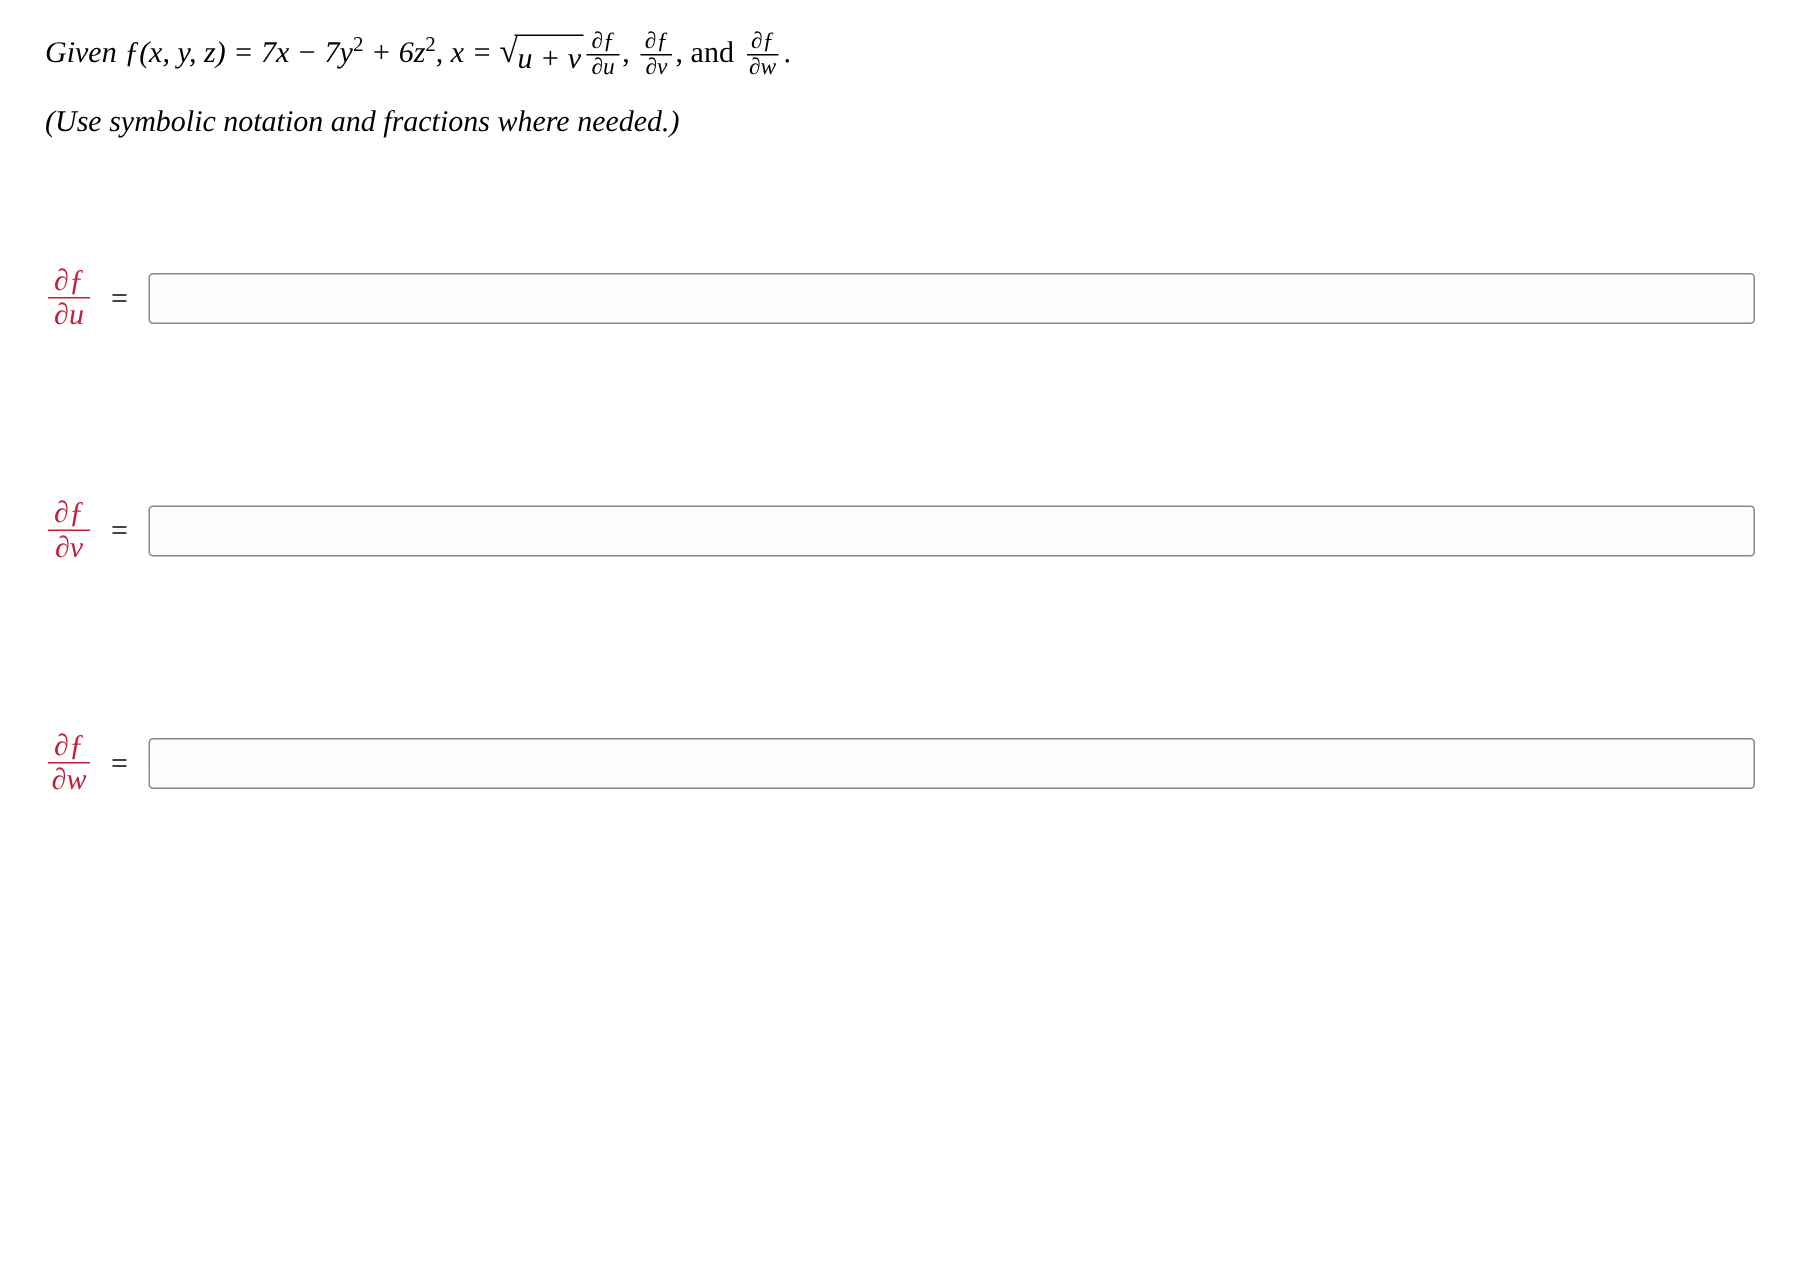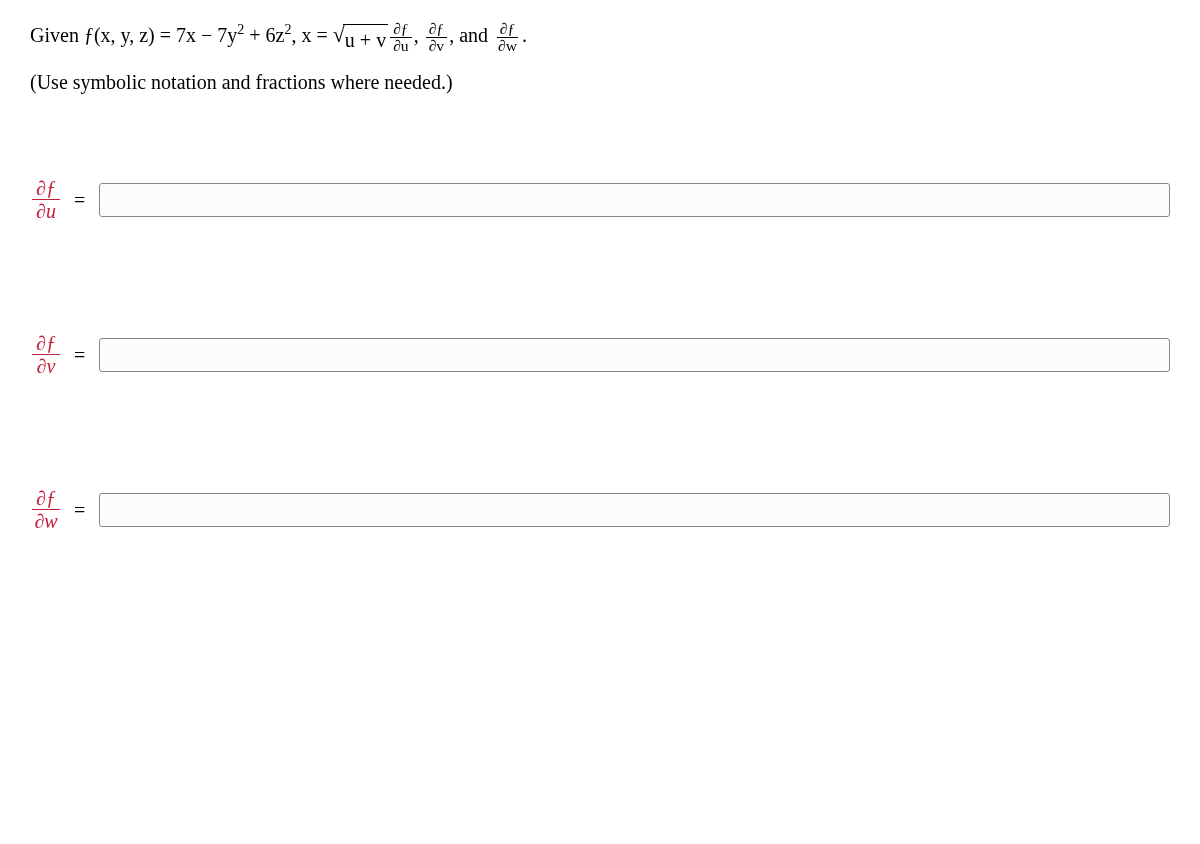--- a/index.html
+++ b/index.html
@@ -9,20 +9,21 @@
       line-height: 1.5;
       padding: 20px 30px;
       width: 1200px;
       color: #000;
     }
     .problem-text {
       margin-bottom: 12px;
     }
     .problem-hint {
       margin-bottom: 80px;
+      font-style: italic;
     }
     .answer-row {
       display: flex;
       align-items: center;
       margin-bottom: 110px;
     }
     .deriv-label {
       color: #c41e3a;
       font-style: italic;
       display: inline-flex;
@@ -76,21 +77,21 @@
       line-height: 1.05;
       margin: 0 2px;
     }
     .sfrac .fnum {
       border-bottom: 1px solid #000;
       padding: 0 3px;
     }
     .sfrac .fden {
       padding: 0 3px;
     }
-    .ital { }
+    .ital { font-style: italic; }
   </style>
 </head>
 <body>
 
 <div class="problem-text">
   <span class="ital">Given ƒ(x, y, z) = 7x − 7y</span><span class="sup">2</span><span class="ital"> + 6z</span><span class="sup">2</span><span class="ital">, x = </span><span class="sqrt-wrap">
       <span class="sqrt-sym">√</span>
       <span class="sqrt-arg ital">u + v</span>
     </span><span class="sfrac">
       <span class="fnum ital">∂ƒ</span>

